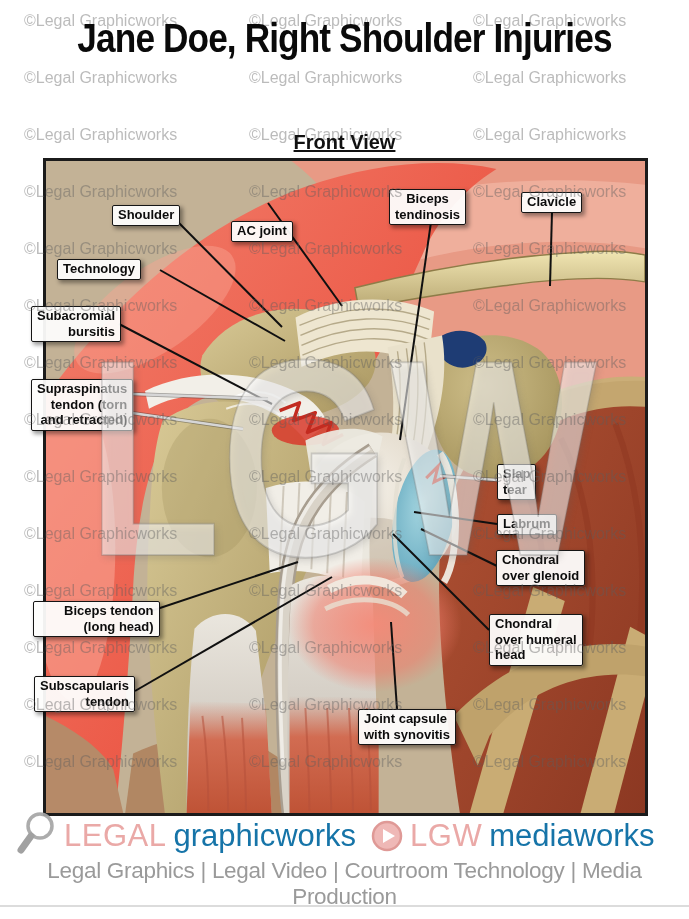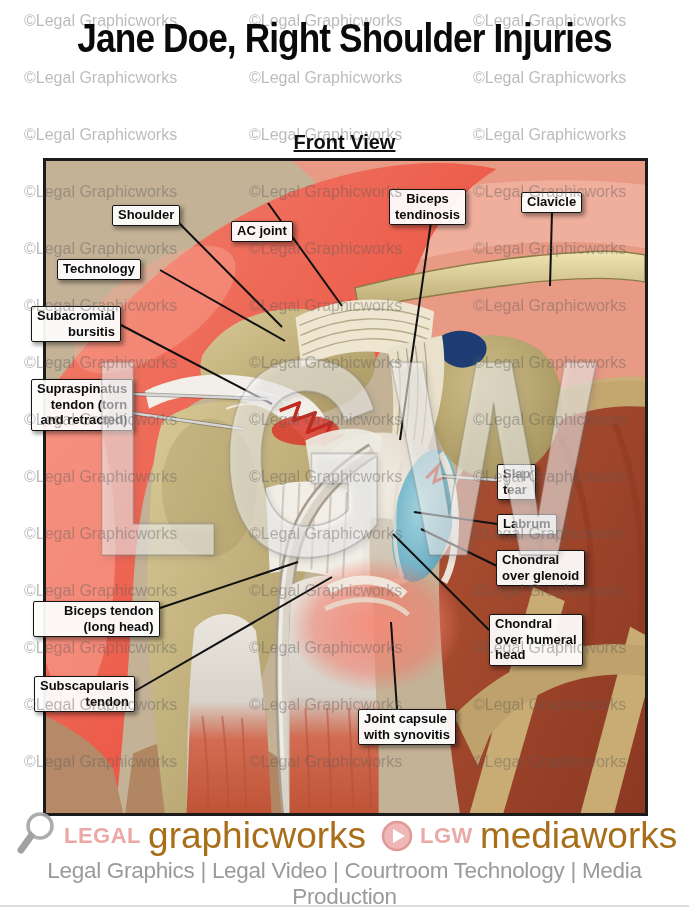--- a/index.html
+++ b/index.html
@@ -38,22 +38,22 @@
   .callout{position:absolute;z-index:25;background:rgba(253,253,252,.95);
       border:1.5px solid #151515;border-radius:2px;padding:1px 5px 2px;
       font-size:13px;font-weight:bold;color:#0c0c0c;line-height:1.2;
       white-space:pre-line;box-shadow:2.5px 2.5px 4px rgba(0,0,0,.4);}
   .ar{text-align:right;}
   .ac{text-align:center;}
 
   
   .footer-logo{position:absolute;left:16px;top:810px;height:52px;z-index:50;
       display:flex;align-items:center;opacity:.92;}
-  .fl-accent{font-size:22px;font-weight:bold;color:#e9a2a0;letter-spacing:.5px;}
-  .fl-gray{font-size:37px;color:#a16207;margin-left:7px;letter-spacing:0;}
+  .fl-accent{font-size:31px;font-weight:normal;color:#e9a2a0;letter-spacing:.5px;}
+  .fl-gray{font-size:31px;color:#0369a1;margin-left:7px;letter-spacing:0;}
   .fl-gap{width:14px;}
   .tagline{position:absolute;top:858px;left:0;right:0;z-index:50;text-align:center;
       font-size:22.5px;color:#9a9a9a;letter-spacing:-.3px;}
   .bottom-rule{position:absolute;left:0;right:0;top:905px;height:2px;background:#dcdcdc;z-index:5;}
 </style>
 </head>
 <body>
 
 <div class="page">
 

